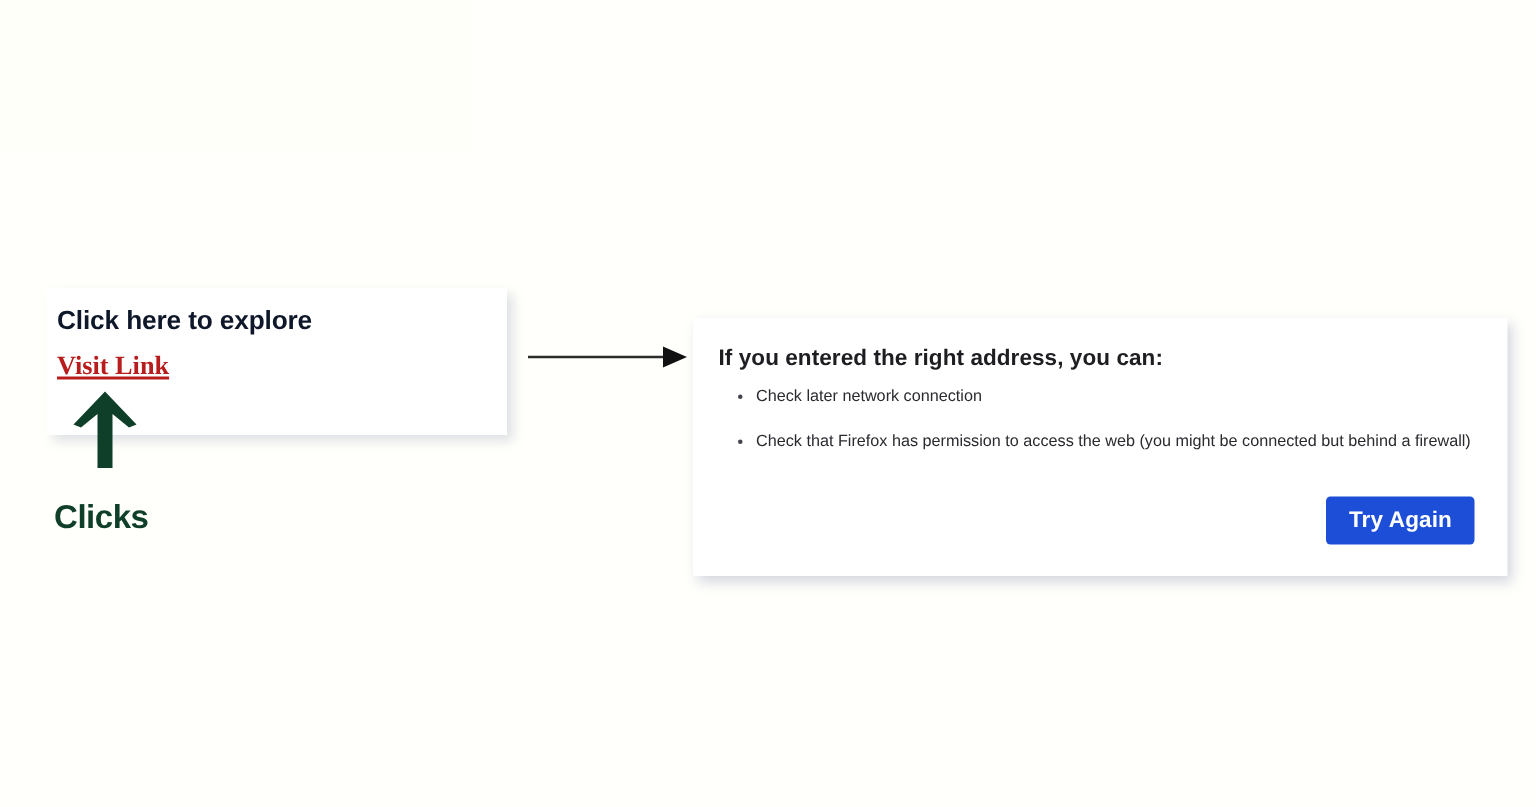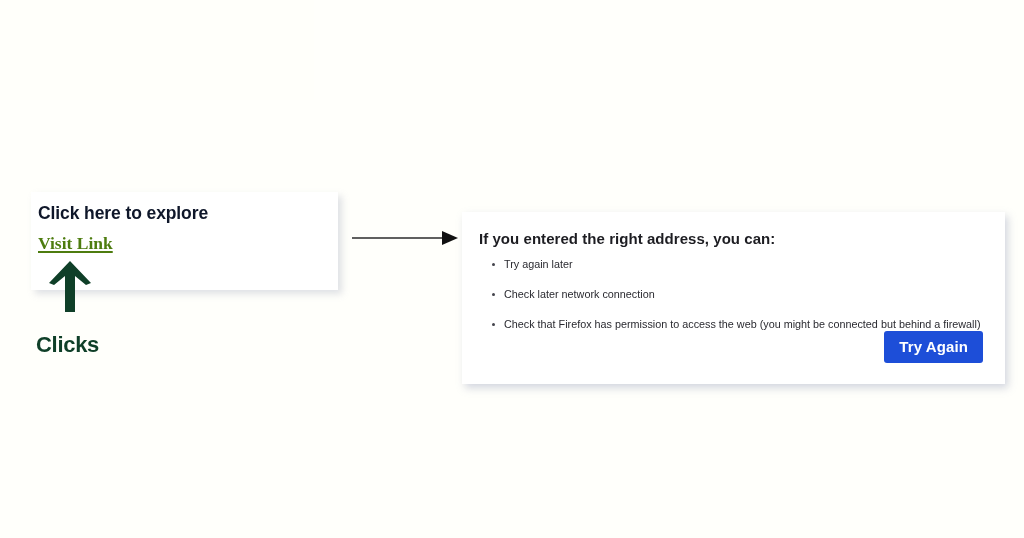--- a/index.html
+++ b/index.html
@@ -45,21 +45,21 @@
     letter-spacing: -0.1px;
     white-space: nowrap;
   }
   #visit-link {
     position: absolute;
     left: 7px;
     top: 41px;
     font-family: "Liberation Serif", serif;
     font-size: 17.5px;
     font-weight: bold;
-    color: #4d7c0f;
+    color: #b91c1c;
     text-decoration: underline;
     text-decoration-thickness: 1.5px;
     text-underline-offset: 2px;
     white-space: nowrap;
     cursor: pointer;
   }
 
   
   #clicks-annotation {
     position: absolute;
@@ -179,18 +179,17 @@
 <span id="flow-arrow">
   <svg width="108" height="32" viewBox="0 0 108 32" xmlns="http://www.w3.org/2000/svg">
     <line x1="0" y1="16" x2="92" y2="16" stroke="#2b2b2b" stroke-width="1.6"></line>
     <path d="M90 9 L106 16 L90 23 Z" fill="#111111"></path>
   </svg>
 </span>
 
 <div id="error-card">
   <div id="error-heading">If you entered the right address, you can:</div>
   <ul id="error-list">
-    <li>Try again later</li>
     <li>Check later network connection</li>
     <li>Check that Firefox has permission to access the web (you might be connected but behind a firewall)</li>
   </ul>
   <button id="try-again-button">Try Again</button>
 </div>
 
 </body></html>

